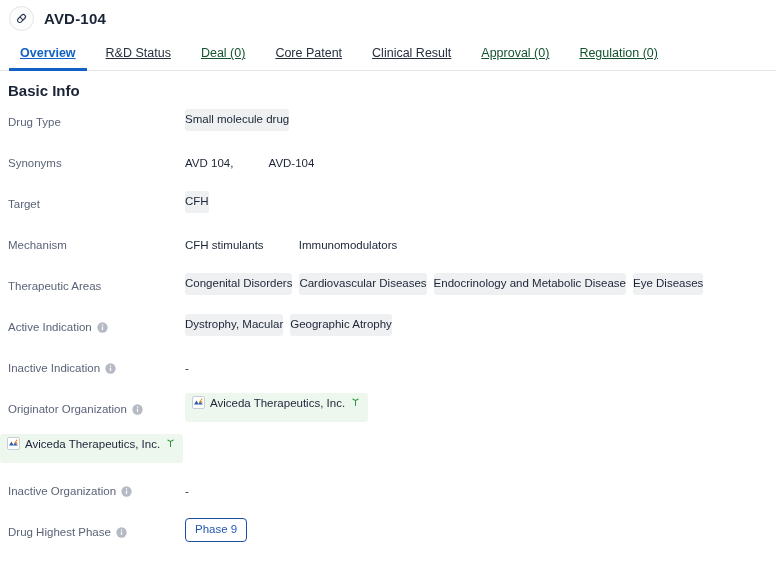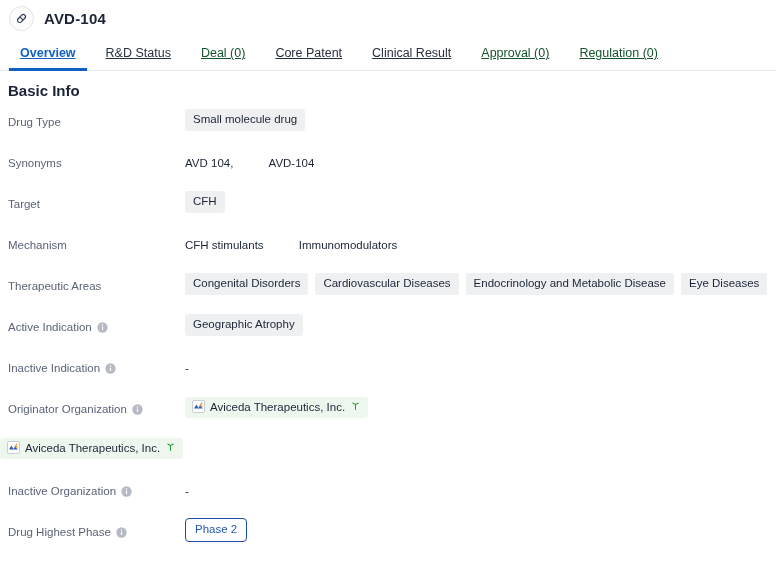--- a/index.html
+++ b/index.html
@@ -113,31 +113,31 @@
     gap: 16px;
   }
 
   .plain-text { font-size: 11.5px; color: #1b2436; }
   .dash { font-size: 11.5px; color: #1b2436; padding-top: 4px; }
 
   
   .chip {
     background: #eff0f2;
     border-radius: 3px;
-    padding: 4px 8px 5px;
+    padding: 4px 0 5px;
     font-size: 11.5px;
     color: #1b2436;
     line-height: 13px;
     white-space: nowrap;
     cursor: pointer;
   }
   .chip-org {
     background: #eef7ee;
     border-radius: 3px;
-    padding: 3px 7px 4px;
+    padding: 3px 7px 12px;
     font-size: 11.5px;
     color: #1b2436;
     line-height: 14px;
     display: inline-flex;
     align-items: center;
     gap: 5px;
     white-space: nowrap;
     cursor: pointer;
   }
   .org-logo {
@@ -254,20 +254,21 @@
   <div class="row">
     <div class="row-label">
       <span>Active Indication</span>
       <svg class="info-icon" viewBox="0 0 16 16">
         <circle cx="8" cy="8" r="7.5" fill="#b6bac4"></circle>
         <rect x="7.1" y="6.6" width="1.8" height="5.2" rx=".8" fill="#ffffff"></rect>
         <circle cx="8" cy="4.4" r="1.1" fill="#ffffff"></circle>
       </svg>
     </div>
     <div class="row-value">
+      <span class="chip">Dystrophy, Macular</span>
       <span class="chip">Geographic Atrophy</span>
     </div>
   </div>
 
   <div class="row">
     <div class="row-label">
       <span>Inactive Indication</span>
       <svg class="info-icon" viewBox="0 0 16 16">
         <circle cx="8" cy="8" r="7.5" fill="#b6bac4"></circle>
         <rect x="7.1" y="6.6" width="1.8" height="5.2" rx=".8" fill="#ffffff"></rect>
@@ -344,21 +345,21 @@
   <div class="row">
     <div class="row-label">
       <span>Drug Highest Phase</span>
       <svg class="info-icon" viewBox="0 0 16 16">
         <circle cx="8" cy="8" r="7.5" fill="#b6bac4"></circle>
         <rect x="7.1" y="6.6" width="1.8" height="5.2" rx=".8" fill="#ffffff"></rect>
         <circle cx="8" cy="4.4" r="1.1" fill="#ffffff"></circle>
       </svg>
     </div>
     <div class="row-value">
-      <span class="phase-badge">Phase 2</span>
+      <span class="phase-badge">Phase 9</span>
     </div>
   </div>
 
   <div class="row">
     <div class="row-label">
       <span>First Approval Date</span>
     </div>
     <div class="row-value">
       <span class="dash">-</span>
     </div>

